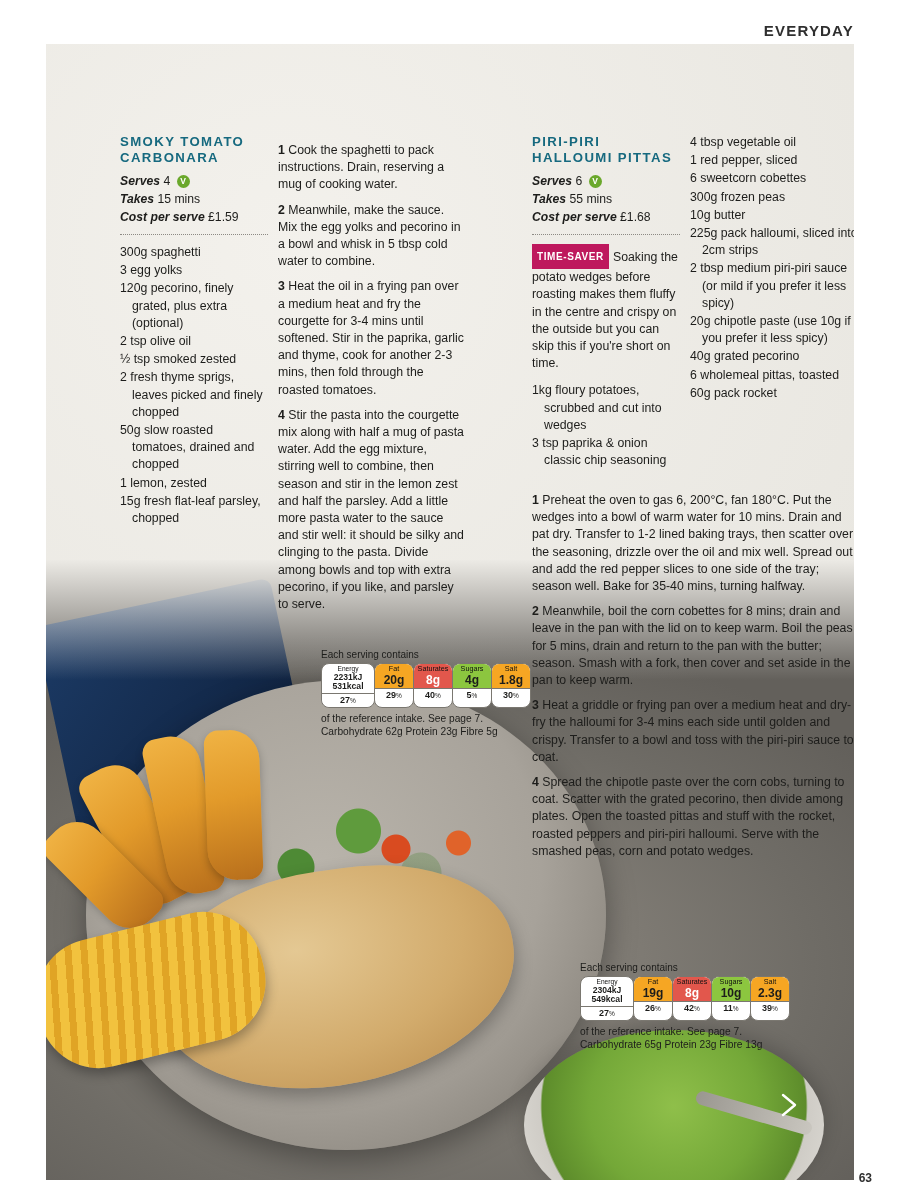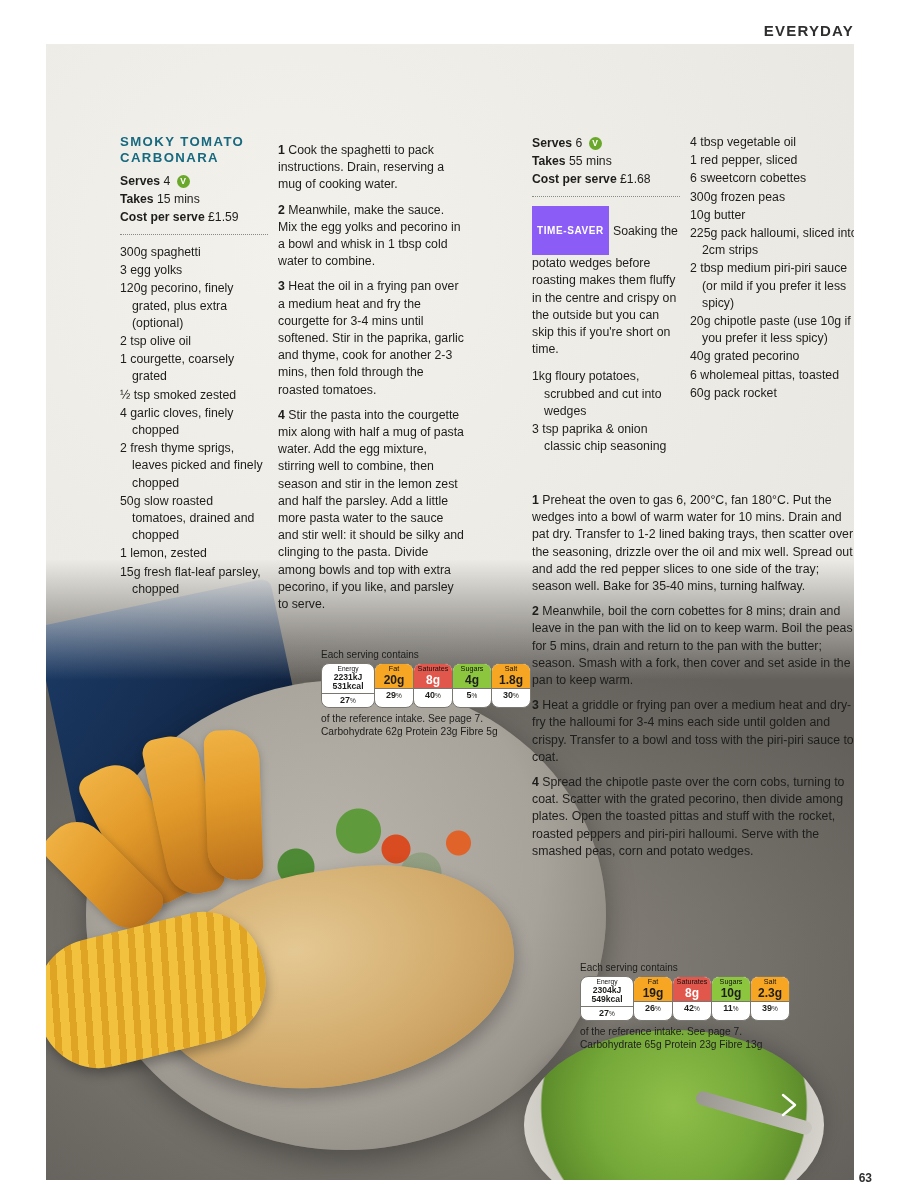--- a/index.html
+++ b/index.html
@@ -108,37 +108,37 @@
   .c2 { left:232px; top:90px;  width:188px; }
   .c3 { left:486px; top:90px;  width:148px; }
   .c4 { left:644px; top:90px;  width:170px; }
   .c3b{ left:486px; top:440px; width:330px; }
 
   h2.recipe-title{
     font-size:13.2px; letter-spacing:1.4px; font-weight:bold;
     color:#16697f; margin:0 0 6px 0; line-height:16px;
   }
   .meta { font-size:12.2px; line-height:18px; }
-  .meta b { font-weight:bold; }
+  .meta b { font-weight:bold;font-style:italic; }
   .vtag{
     display:inline-block; width:13px; height:13px; border-radius:50%;
     background:#6aa82b; color:#fff; font-size:8.5px; font-weight:bold;
     text-align:center; line-height:13px; vertical-align:1px; margin-left:3px;
   }
   .dotline{
     border-bottom:1px dotted #8d8a84; margin:8px 0 9px 0; height:0;
   }
   ul.ing { list-style:none; margin:0; padding:0; }
   ul.ing li { margin-bottom:1px; padding-left:0; text-indent:0; line-height:17.2px; }
   ul.ing li span.ind { display:block; padding-left:12px; text-indent:-12px; }
   p.step { margin:8px 0 0 0; }
   .stepnum { font-weight:bold; }
   .saver{
-    display:inline-block; background:#8b5cf6; color:#fff; font-weight:bold;
-    font-size:10px; letter-spacing:.6px; padding:16px 5px; margin-right:4px;
+    display:inline-block; background:#be185d; color:#fff; font-weight:bold;
+    font-size:10px; letter-spacing:.6px; padding:4px 5px; margin-right:4px;
     vertical-align:1px;
   }
   .tip { margin:0 0 10px 0; }
 
   
   .nutri { position:absolute; font-size:10px; }
   .n1 { left:275px; top:605px; width:210px; }
   .n2 { left:534px; top:918px; width:210px; }
   .nutri .hdr { font-size:10px; margin-bottom:3px; color:#1d1d1b; }
   .gda { display:flex; }
@@ -220,46 +220,40 @@
         <li>
             <span class="ind">3 egg yolks</span>
           </li>
         <li>
             <span class="ind">120g pecorino, finely grated, plus extra (optional)</span>
           </li>
         <li>
             <span class="ind">2 tsp olive oil</span>
           </li>
         <li>
-            <span class="ind">1 courgette, coarsely grated</span>
-          </li>
-        <li>
             <span class="ind">½ tsp smoked zested</span>
-          </li>
-        <li>
-            <span class="ind">4 garlic cloves, finely chopped</span>
           </li>
         <li>
             <span class="ind">2 fresh thyme sprigs, leaves picked and finely chopped</span>
           </li>
         <li>
             <span class="ind">50g slow roasted tomatoes, drained and chopped</span>
           </li>
         <li>
             <span class="ind">1 lemon, zested</span>
           </li>
         <li>
             <span class="ind">15g fresh flat-leaf parsley, chopped</span>
           </li>
       </ul>
     </div>
 
     <div class="col c2">
       <p class="step"><span class="stepnum">1</span> <span>Cook the spaghetti to pack instructions. Drain, reserving a mug of cooking water.</span></p>
-      <p class="step"><span class="stepnum">2</span> <span>Meanwhile, make the sauce. Mix the egg yolks and pecorino in a bowl and whisk in 1 tbsp cold water to combine.</span></p>
+      <p class="step"><span class="stepnum">2</span> <span>Meanwhile, make the sauce. Mix the egg yolks and pecorino in a bowl and whisk in 5 tbsp cold water to combine.</span></p>
       <p class="step"><span class="stepnum">3</span> <span>Heat the oil in a frying pan over a medium heat and fry the courgette for 3-4 mins until softened. Stir in the paprika, garlic and thyme, cook for another 2-3 mins, then fold through the roasted tomatoes.</span></p>
       <p class="step"><span class="stepnum">4</span> <span>Stir the pasta into the courgette mix along with half a mug of pasta water. Add the egg mixture, stirring well to combine, then season and stir in the lemon zest and half the parsley. Add a little more pasta water to the sauce and stir well: it should be silky and clinging to the pasta. Divide among bowls and top with extra pecorino, if you like, and parsley to serve.</span></p>
     </div>
 
     <div class="nutri n1">
       <div class="hdr">Each serving contains</div>
       <div class="gda">
         <div class="cell energy">
           <div class="top">Energy</div>
           <div class="val" style="white-space:pre-line">2231kJ
@@ -287,20 +281,21 @@
           <div class="pct"><span>30</span><small>%</small></div>
         </div>
       </div>
       <div class="foot">
         <div>of the reference intake. See page 7.</div>
         <div>Carbohydrate 62g Protein 23g Fibre 5g</div>
       </div>
     </div>
 
     <div class="col c3">
+      <h2 class="recipe-title">PIRI-PIRI HALLOUMI PITTAS</h2>
       <div class="meta">
         <div><b>Serves</b>
           <span>6</span>
           <span class="vtag">V</span>
         </div>
         <div><b>Takes</b>
           <span>55 mins</span></div>
         <div><b>Cost per serve</b>
           <span>£1.68</span></div>
       </div>

